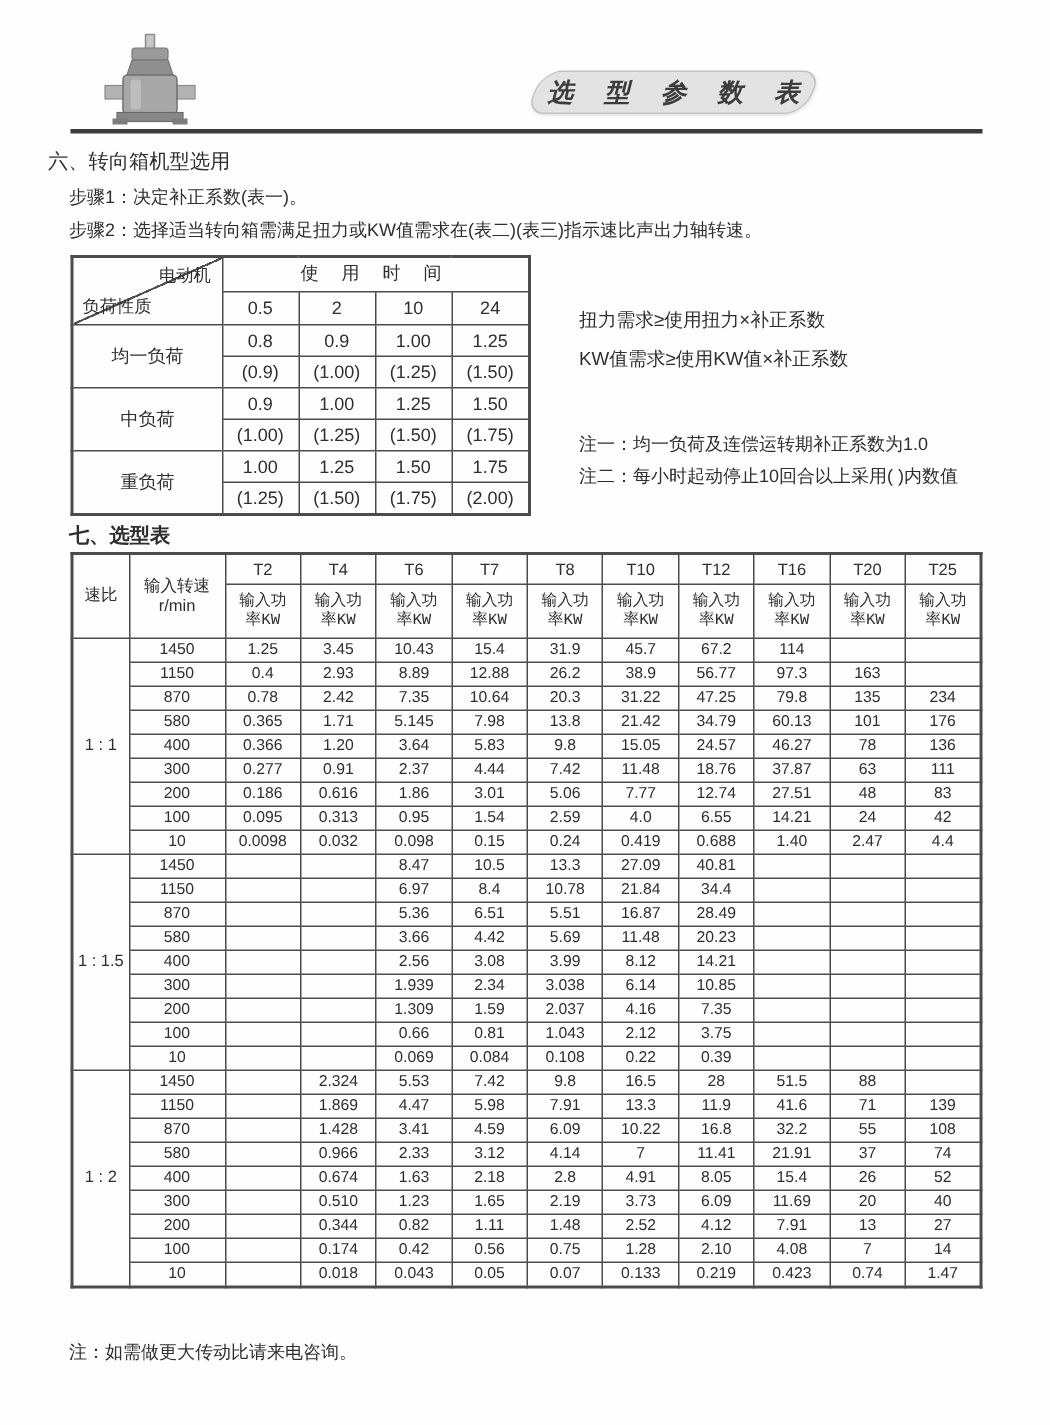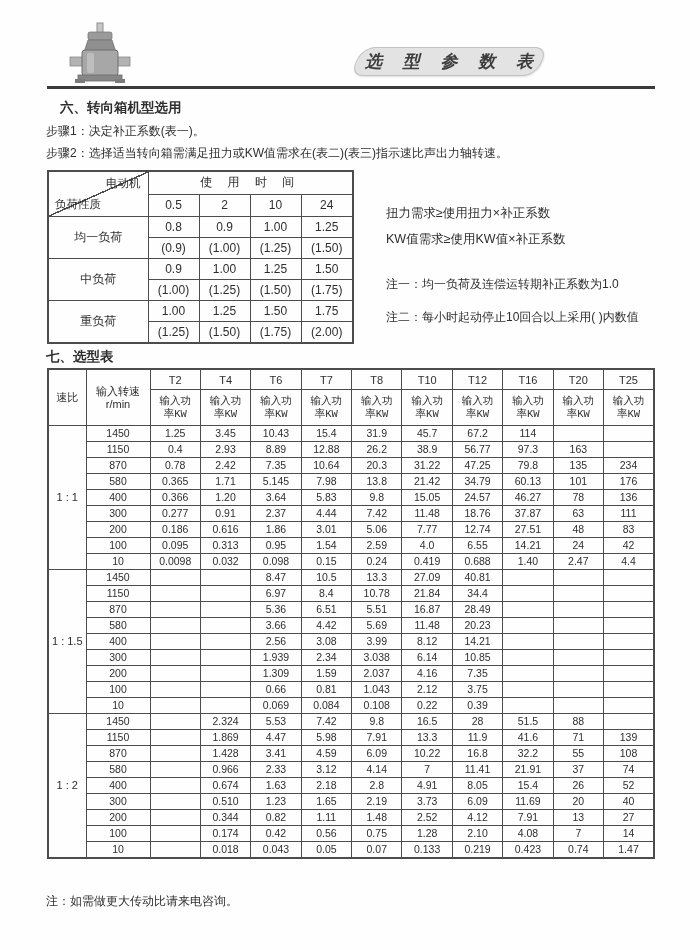--- a/index.html
+++ b/index.html
@@ -15,21 +15,21 @@
     background:#e3e3e3;border:1px solid #c3c3c3;border-radius:13px;
     transform:skewX(-24deg);box-shadow:1px 1px 2px rgba(0,0,0,0.12);
   }
   .title-badge span{
     display:block;transform:skewX(24deg);text-align:center;line-height:27px;
     font-style:italic;font-weight:bold;font-size:17px;letter-spacing:8px;
     color:#3c3c3c;white-space:nowrap;padding-left:8px;
   }
   .header-rule{position:absolute;left:47px;top:86px;width:608px;height:3px;background:#3b3b3b;}
   
-  .sec6-heading{position:absolute;left:60px;top:99px;font-size:13.5px;font-weight:bold;}
+  .sec6-heading{position:absolute;left:32px;top:99px;font-size:13.5px;font-weight:normal;}
   .step-1{position:absolute;left:46px;top:123px;font-size:12px;}
   .step-2{position:absolute;left:46px;top:145px;font-size:12px;}
   table{border-collapse:collapse;table-layout:fixed;}
   table.factor{position:absolute;left:47px;top:170px;width:305px;border:2px solid #4c4c4c;}
   table.factor th,table.factor td{
     border:1px solid #4c4c4c;text-align:center;font-weight:normal;
     font-size:12px;padding:0;
   }
   table.factor thead tr:first-child th{height:21px;letter-spacing:6px;margin-top:36px;}
   table.factor thead tr:nth-child(2) th{height:21px;margin-top:32px;}
@@ -37,21 +37,21 @@
   td.corner{
     position:relative;height:44px;
     background:linear-gradient(to bottom right,
       transparent calc(50% - 0.7px),#4c4c4c calc(50% - 0.7px),
       #4c4c4c calc(50% + 0.7px),transparent calc(50% + 0.7px));
   }
   td.corner .c-top{position:absolute;top:4px;right:7px;font-size:11.5px;}
   td.corner .c-bot{position:absolute;bottom:4px;left:6px;font-size:11.5px;}
   .formula-1{position:absolute;left:386px;top:205px;font-size:12.5px;}
   .formula-2{position:absolute;left:386px;top:231px;font-size:12.5px;text-align:right;}
-  .note-1{position:absolute;left:386px;top:276px;font-size:12px;}
+  .note-1{position:absolute;left:386px;top:288px;font-size:12px;}
   .note-2{position:absolute;left:386px;top:309px;font-size:12px;}
   
   .sec7-heading{position:absolute;left:46px;top:348px;font-size:13.5px;font-weight:bold;}
   table.sel{position:absolute;left:47px;top:368px;width:608px;border:2px solid #4c4c4c;}
   table.sel th,table.sel td{
     border:1px solid #4c4c4c;text-align:center;font-weight:normal;
     padding:0;font-size:10.5px;
   }
   table.sel thead tr:first-child th{height:19px;font-size:11px;}
   table.sel thead tr:nth-child(2) th{height:35px;white-space:pre-line;line-height:13px;font-family:Liberation Mono, monospace;}

